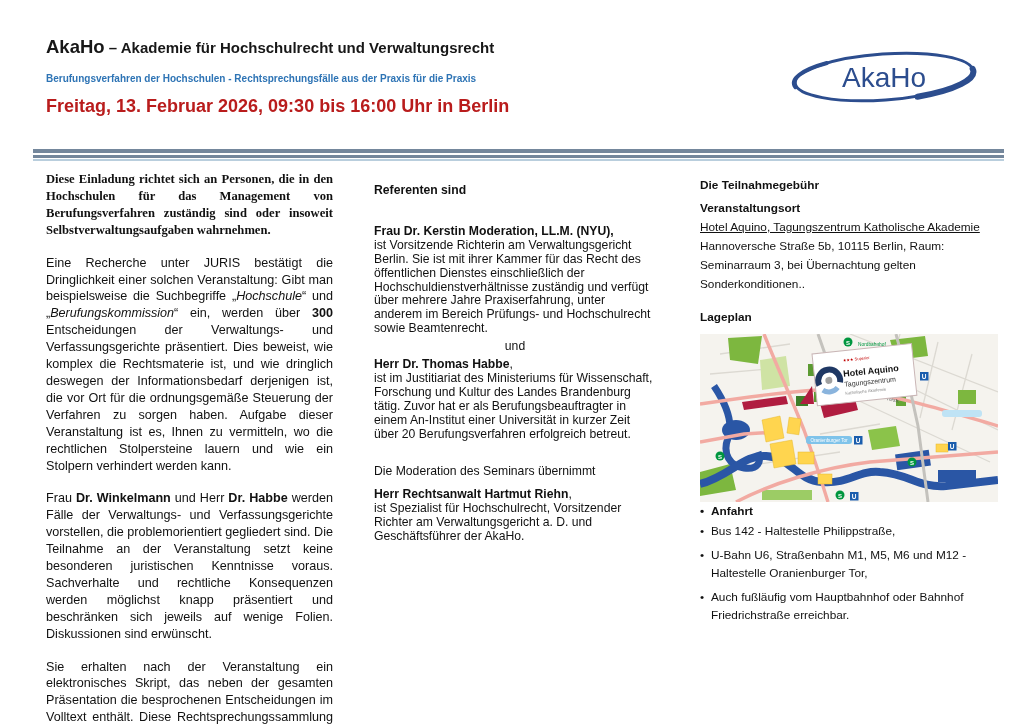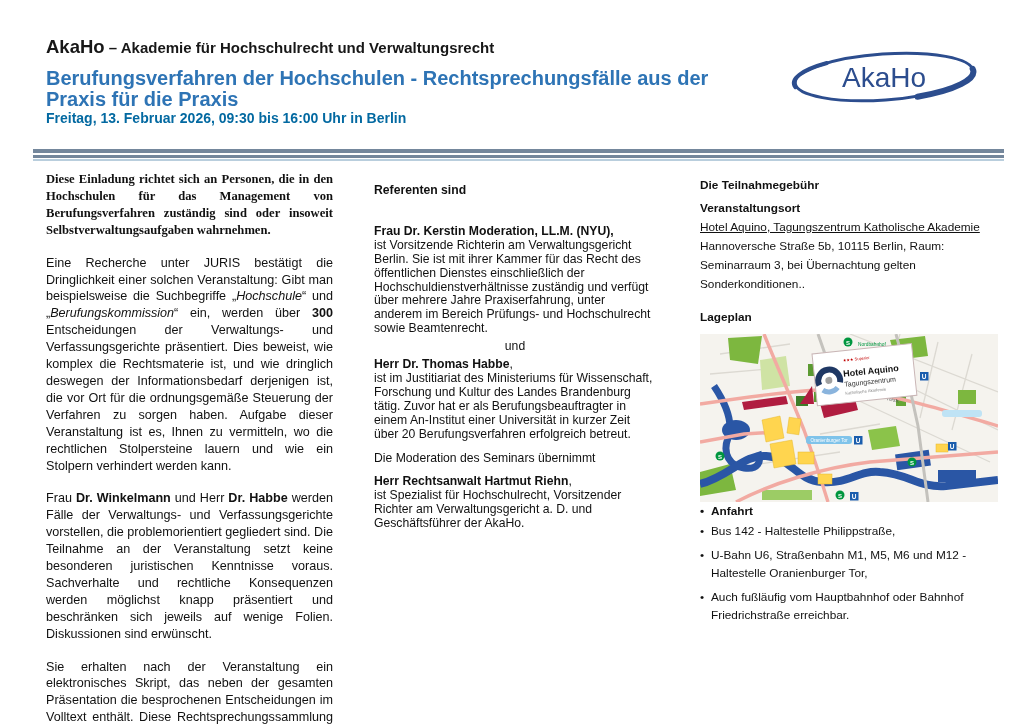--- a/index.html
+++ b/index.html
@@ -6,43 +6,43 @@
   .page{
     position:relative;width:1004px;height:727px;background:#ffffff;overflow:hidden;
     font-family:"Liberation Sans", sans-serif;color:#111;
   }
   .b{font-weight:bold}.i{font-style:italic}
 
   
   .header{position:absolute;left:46px;top:36px;width:720px;}
   .title-line{font-size:15px;font-weight:bold;color:#171717;}
   .title-line .brand{font-size:18.5px;}
-  .subtitle{margin-top:10px;width:690px;font-size:20px;font-weight:bold;color:#2e74b5;line-height:21px;}
-  .dateline{margin-top:0;font-size:14px;font-weight:bold;color:#0369a1;}
+  .subtitle{margin-top:10px;width:690px;font-size:10px;font-weight:bold;color:#2e74b5;line-height:21px;}
+  .dateline{margin-top:7px;font-size:18px;font-weight:bold;color:#b91c1c;}
 
   .logo{position:absolute;left:788px;top:48px;width:192px;height:60px;}
 
   
   .separator{position:absolute;left:33px;top:149px;width:982px;}
   .separator .l1{height:4px;background:#74879c;}
   .separator .l2{height:3px;background:#74879c;margin-top:2px;}
   .separator .l3{height:2px;background:#b9cedd;margin-top:1px;}
 
   
   .col1{position:absolute;left:46px;top:171px;width:287px;font-size:12.6px;line-height:16.9px;text-align:justify;}
   .col1 p{margin:0 0 16px 0;}
   .col1 p.tight{margin:0;}
   .col1 .lead{font-weight:bold;font-family:Liberation Serif, serif;}
 
   .col2{position:absolute;left:374px;top:184px;width:282px;font-size:12.2px;line-height:13.9px;}
   .col2 .heading{font-weight:bold;}
   .col2 .speaker-name{font-weight:bold;}
   .col2 .block1{margin-top:27px;}
   .col2 .connector{text-align:center;margin:4px 0 4px 0;}
-  .col2 .moderation{margin-top:10px;}
+  .col2 .moderation{margin-top:23px;}
   .col2 .mod-name{margin-top:10px;}
 
   .col3{position:absolute;left:700px;top:176px;width:302px;font-size:11.8px;line-height:19px;}
   .col3 .heading{font-weight:bold;}
   .col3 .venue{margin-top:4px;}
   .col3 .venue-link{text-decoration:underline;color:#111;}
   .col3 .map-heading{margin-top:14px;}
   .map-wrap{margin-top:7px;width:298px;height:168px;}
   .directions{}
   .directions .item{position:relative;padding-left:11px;margin-bottom:6px;line-height:18px;}

